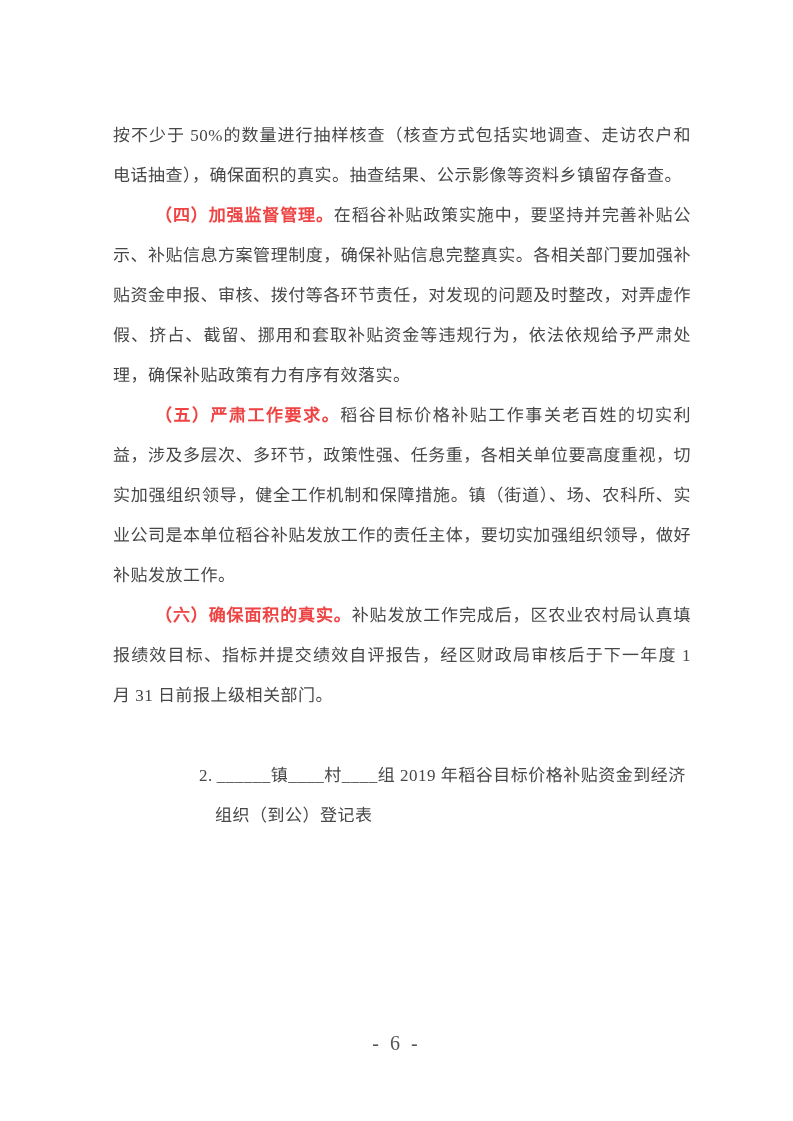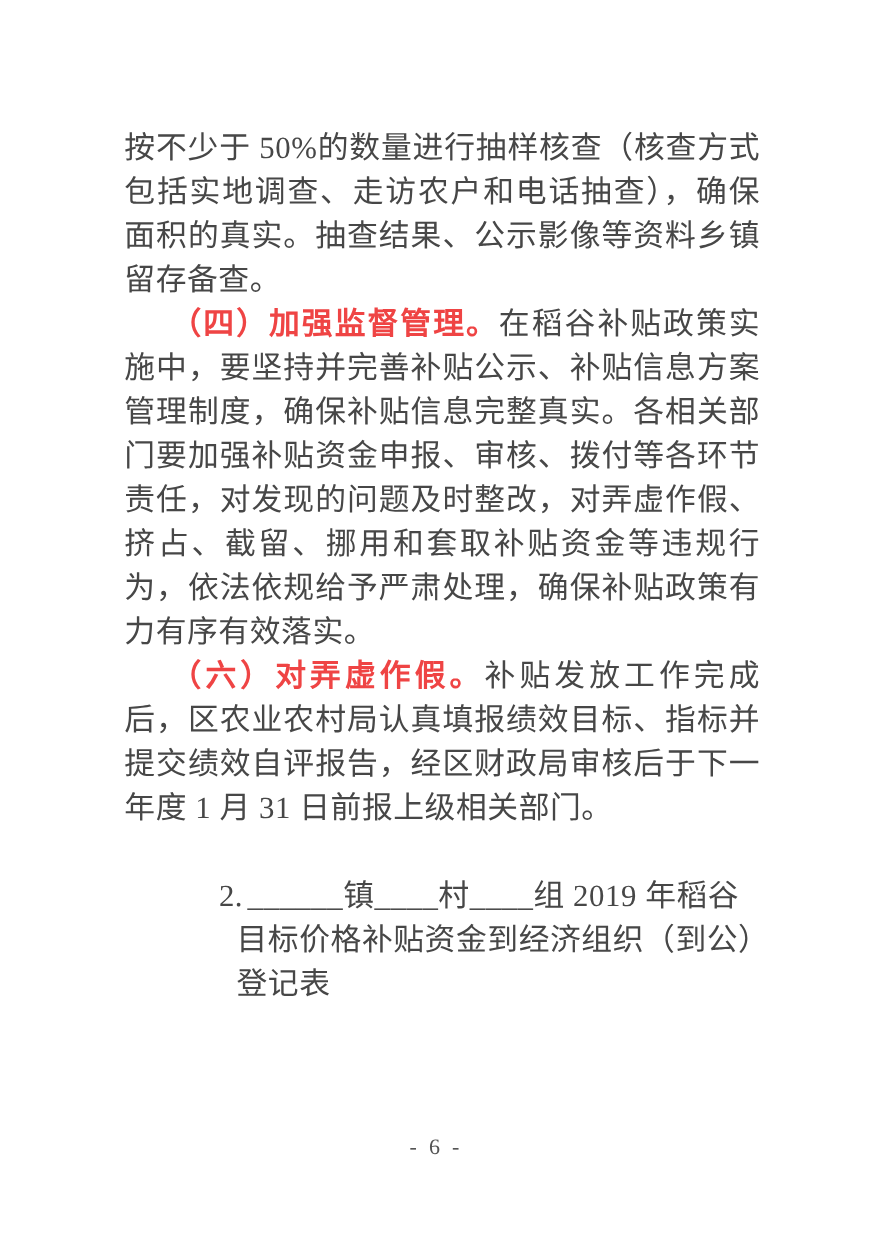--- a/index.html
+++ b/index.html
@@ -13,21 +13,21 @@
     height: 1121px;
     background: #ffffff;
     overflow: hidden;
     font-family: "Liberation Serif", "DejaVu Serif", serif;
   }
   .content {
     position: absolute;
     left: 113px;
     top: 116px;
     width: 578px;
-    font-size: 28px;
+    font-size: 17px;
     line-height: 40px;
     letter-spacing: 0.5px;
     color: #474747;
     text-align: justify;
   }
   .content p {
     margin: 0;
     text-indent: 42px;
   }
   .content p.no-indent {
@@ -69,22 +69,23 @@
 </head>
 <body>
 
 <div class="page">
   <div class="content">
 
     <p class="no-indent"><span>按不少于 50%的数量进行抽样核查（核查方式包括实地调查、走访农户和电话抽查），确保面积的真实。抽查结果、公示影像等资料乡镇留存备查。</span></p>
 
     <p><span class="para-heading">（四）加强监督管理。</span><span>在稻谷补贴政策实施中，要坚持并完善补贴公示、补贴信息方案管理制度，确保补贴信息完整真实。各相关部门要加强补贴资金申报、审核、拨付等各环节责任，对发现的问题及时整改，对弄虚作假、挤占、截留、挪用和套取补贴资金等违规行为，依法依规给予严肃处理，确保补贴政策有力有序有效落实。</span></p>
 
+    <p><span class="para-heading">（五）严肃工作要求。</span><span>稻谷目标价格补贴工作事关老百姓的切实利益，涉及多层次、多环节，政策性强、任务重，各相关单位要高度重视，切实加强组织领导，健全工作机制和保障措施。镇（街道）、场、农科所、实业公司是本单位稻谷补贴发放工作的责任主体，要切实加强组织领导，做好补贴发放工作。</span></p>
 
-    <p><span class="para-heading">（六）对弄虚作假。</span><span>补贴发放工作完成后，区农业农村局认真填报绩效目标、指标并提交绩效自评报告，经区财政局审核后于下一年度 1 月 31 日前报上级相关部门。</span></p>
+    <p><span class="para-heading">（六）确保面积的真实。</span><span>补贴发放工作完成后，区农业农村局认真填报绩效目标、指标并提交绩效自评报告，经区财政局审核后于下一年度 1 月 31 日前报上级相关部门。</span></p>
 
     <div class="attachments">
 
       <p class="att-item second"><span class="att-number">2.</span><span>______镇____村____组 2019 年稻谷目标价格补贴资金到经济组织（到公）登记表</span></p>
     </div>
 
   </div>
 
   <div class="footer">- 6 -</div>
 </div>

